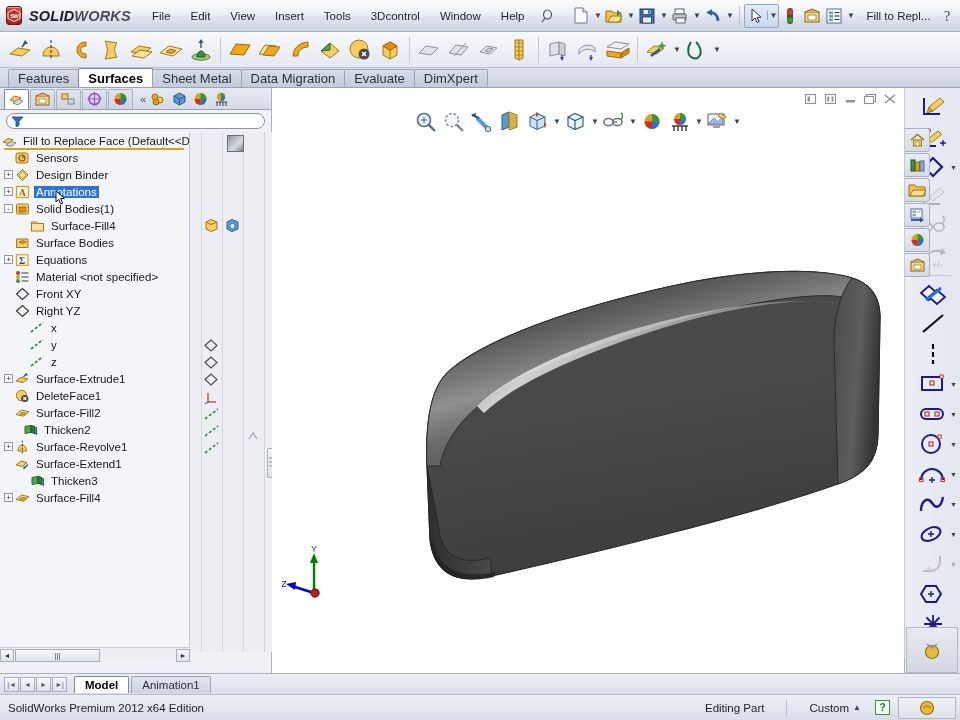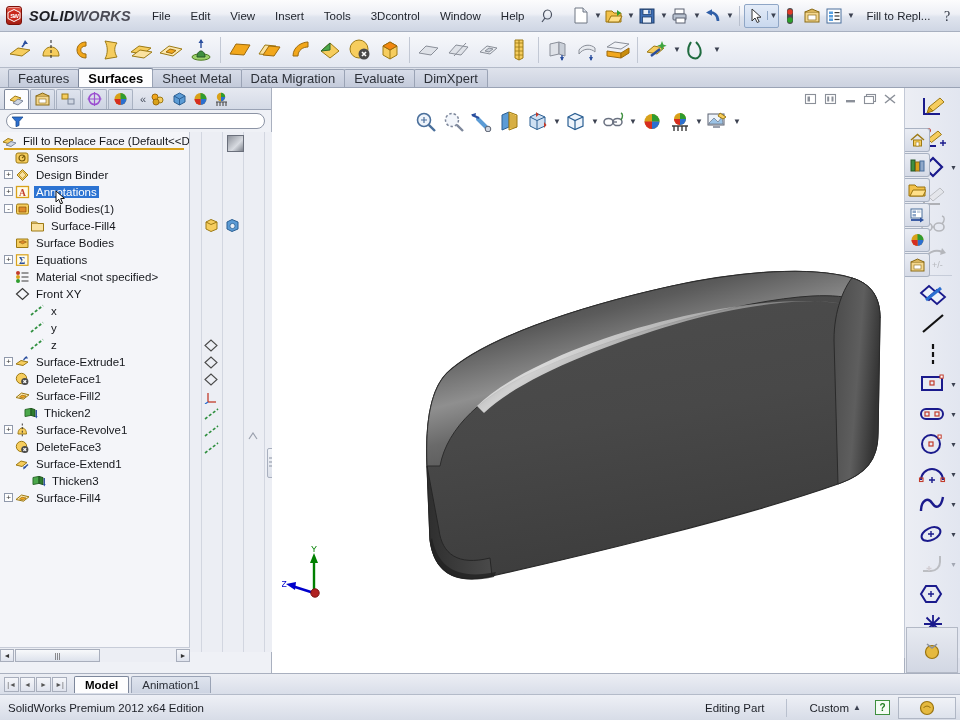--- a/index.html
+++ b/index.html
@@ -765,20 +765,29 @@
           </div>
           <div class="trow" style="padding-left: 4px;">
             <span class="nospace"></span>
             <span class="ico">
               <svg width="15" height="14" viewBox="0 0 15 14">
                 <path d="M1.5 7 L7.5 1.5 L13.5 7 L7.5 12.5 Z" fill="none" stroke="#3a3a3a" stroke-width="1.2"></path>
               </svg>
             </span>
             <span class="lbl nowrap">Front XY</span>
           </div>
+          <div class="trow" style="padding-left: 4px;">
+            <span class="nospace"></span>
+            <span class="ico">
+              <svg width="15" height="14" viewBox="0 0 15 14">
+                <path d="M1.5 7 L7.5 1.5 L13.5 7 L7.5 12.5 Z" fill="none" stroke="#3a3a3a" stroke-width="1.2"></path>
+              </svg>
+            </span>
+            <span class="lbl nowrap">Right YZ</span>
+          </div>
           <div class="trow" style="padding-left: 19px;">
             <span class="nospace"></span>
             <span class="ico">
               <svg width="15" height="13" viewBox="0 0 15 13">
                 <path d="M1 11 L13 1.5" stroke="#2f8f3f" stroke-width="1.8" stroke-dasharray="3,2"></path>
               </svg>
             </span>
             <span class="lbl nowrap">x</span>
           </div>
           <div class="trow" style="padding-left: 19px;">
@@ -850,39 +859,28 @@
                 <path d="M3 11 C3 3 11.5 3 11.5 11 Z" fill="#f6cd5e" stroke="#9d7a14"></path>
                 <path d="M7.3 0.5 L7.3 13.5" stroke="#222" stroke-width="0.9" stroke-dasharray="2,1.6"></path>
               </svg>
             </span>
             <span class="lbl nowrap">Surface-Revolve1</span>
           </div>
           <div class="trow" style="padding-left: 4px;">
             <span class="nospace"></span>
             <span class="ico">
               <svg width="15" height="14" viewBox="0 0 15 14">
-                <circle cx="6.5" cy="6.5" r="5.2" fill="#f6cd5e" stroke="#9d7a14"></circle>
-                <circle cx="9.8" cy="9.5" r="3.6" fill="#4a4a4a"></circle>
-                <path d="M8.4 8.2 L11.2 10.9 M11.2 8.2 L8.4 10.9" stroke="#fff" stroke-width="1.2"></path>
-              </svg>
-            </span>
-            <span class="lbl nowrap">DeleteFace3</span>
-          </div>
-          <div class="trow" style="padding-left: 4px;">
-            <span class="nospace"></span>
-            <span class="ico">
-              <svg width="15" height="14" viewBox="0 0 15 14">
                 <path d="M1 8 L6 4 L12 5.5 L7 9.5 Z" fill="#f6cd5e" stroke="#9d7a14"></path>
                 <path d="M9 11 L13 7.5" stroke="#2b4f9e" stroke-width="1.4"></path>
                 <path d="M8.2 12.5 l0.4 -3.2 2.6 1.3 z" fill="#2b4f9e"></path>
               </svg>
             </span>
             <span class="lbl nowrap">Surface-Extend1</span>
           </div>
-          <div class="trow" style="padding-left: 20px;">
+          <div class="trow" style="padding-left: 3px; margin-left: 16px;">
             <span class="nospace"></span>
             <span class="ico">
               <svg width="15" height="14" viewBox="0 0 15 14">
                 <path d="M2 3.5 L8 2.4 L8 9.4 L2 10.5 Z" fill="#4ba84b" stroke="#2d6b2d"></path>
                 <path d="M8 2.4 L12 3.6 L12 10.6 L8 9.4 Z" fill="#2f7d2f" stroke="#1f551f"></path>
                 <path d="M13.3 4 v7" stroke="#2b4f9e" stroke-width="1.3"></path>
                 <path d="M13.3 12.5 l-1.3 -2.6 2.6 0 z" fill="#2b4f9e"></path>
               </svg>
             </span>
             <span class="lbl nowrap">Thicken3</span>

